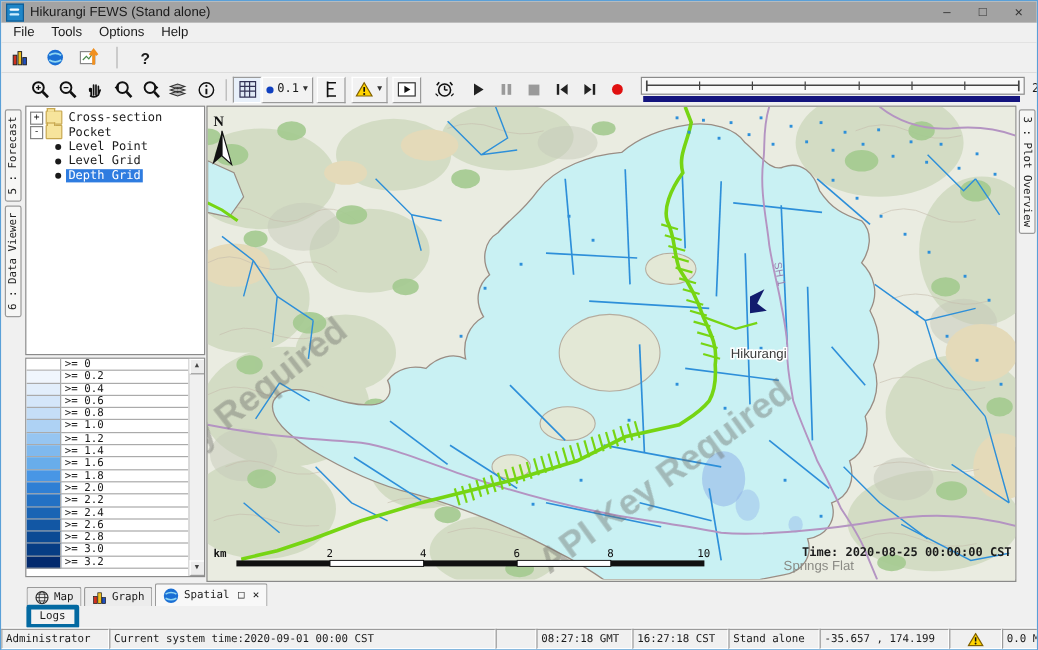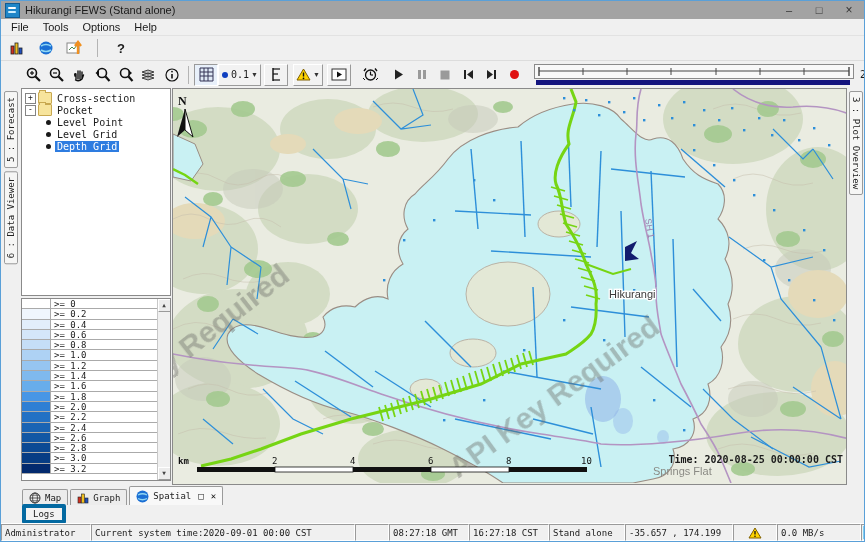--- a/index.html
+++ b/index.html
@@ -711,21 +711,21 @@
       <span class="winglyph">✕</span>
     </div>
   </div>
 
   <div class="logsrow">
     <div class="logs-btn">Logs</div>
   </div>
 
   <div class="statusbar">
     <div class="scell" style="width:90px;">Administrator</div>
-    <div class="scell" style="width:264px;">Current system time:2020-09-01 00:00 CST</div>
+    <div class="scell" style="width:322px;">Current system time:2020-09-01 00:00 CST</div>
     <div class="scell spacer" style="width:34px;"></div>
     <div class="scell" style="width:80px;">08:27:18 GMT</div>
     <div class="scell" style="width:80px;">16:27:18 CST</div>
     <div class="scell" style="width:76px;">Stand alone</div>
     <div class="scell" style="width:108px;">-35.657 , 174.199</div>
     <div class="scell" style="width:44px;justify-content:center;">
       <svg width="14" height="12">
           <path d="M7,1 L13,11 L1,11 Z" fill="#ffd400" stroke="#806000" stroke-width="1"></path>
           <line x1="7" y1="4" x2="7" y2="7.5" stroke="#111" stroke-width="1.3"></line>
           <circle cx="7" cy="9.3" r="0.8" fill="#111"></circle>

